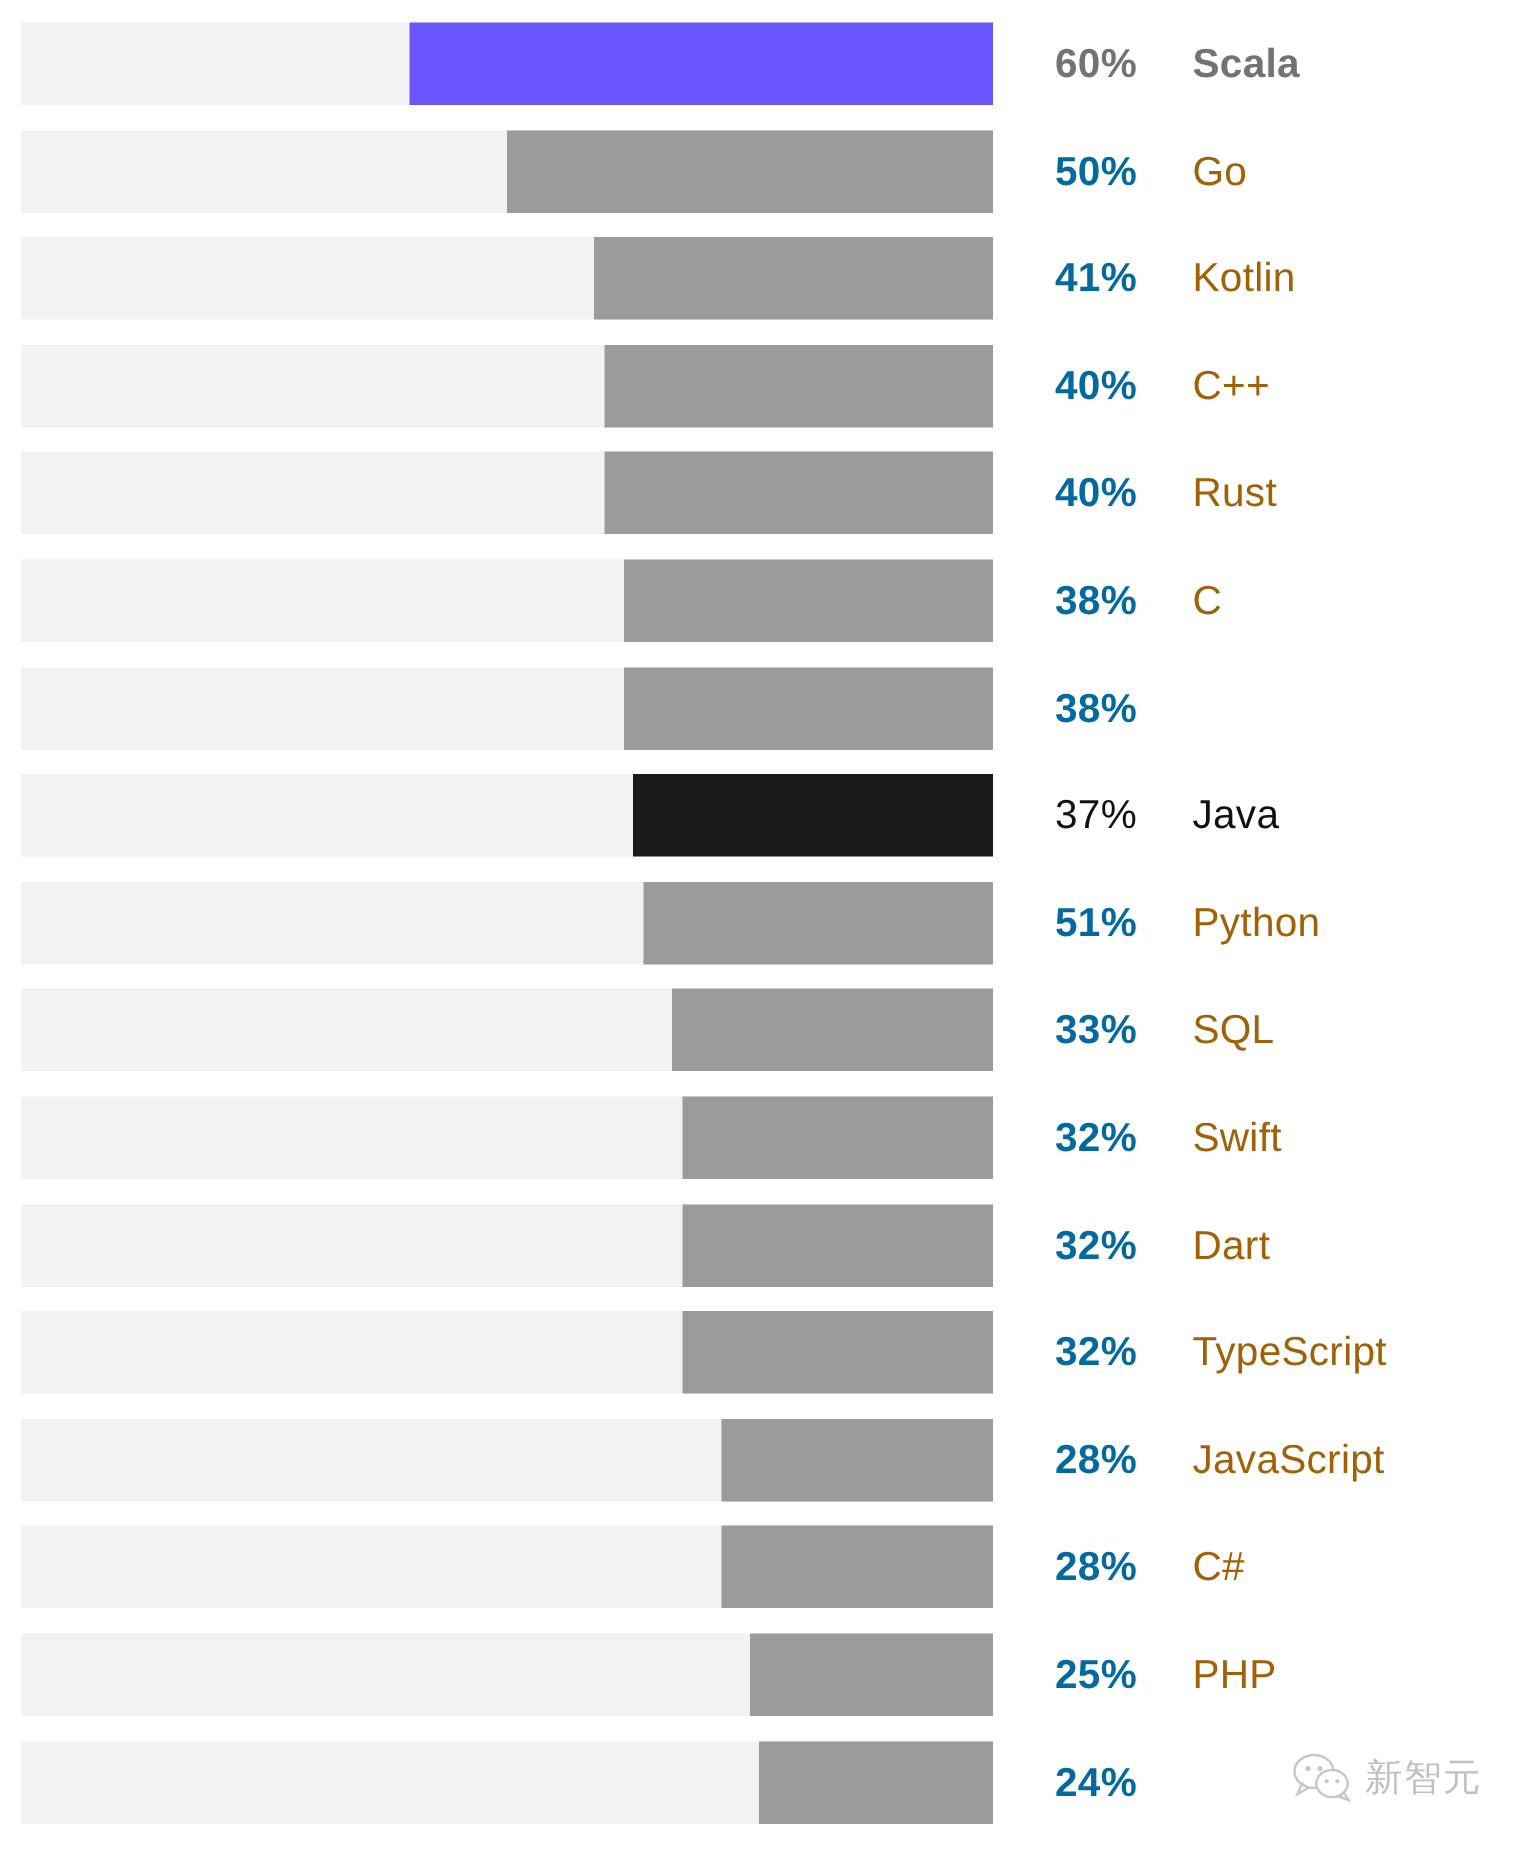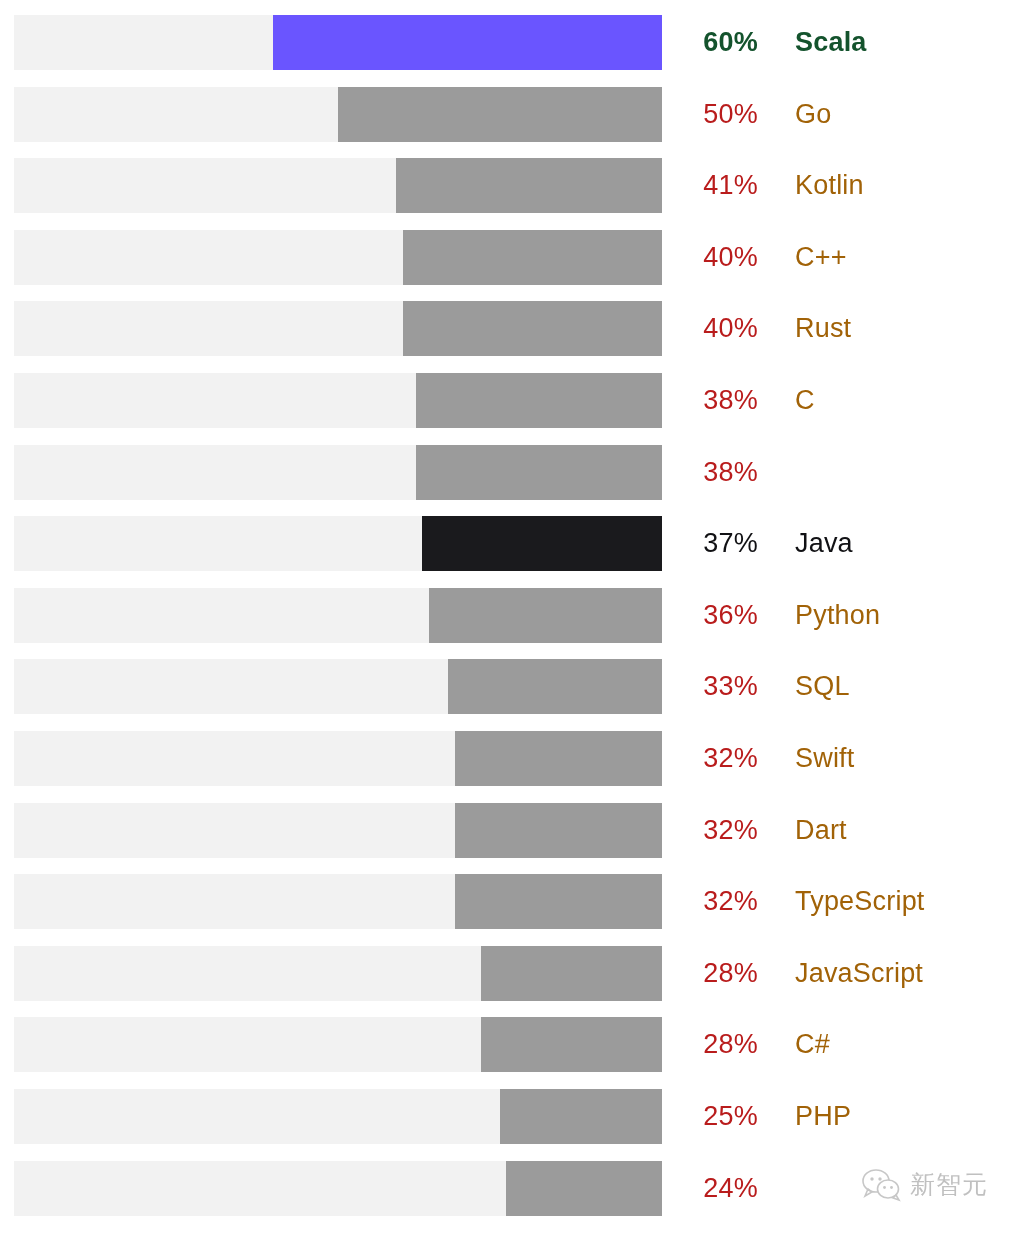--- a/index.html
+++ b/index.html
@@ -52,40 +52,41 @@
     position: absolute;
     left: 658px;
     top: 0;
     width: 100px;
     height: 55px;
     display: flex;
     align-items: center;
     justify-content: flex-end;
     font-size: 27px;
     letter-spacing: 0.2px;
-    color: #b91c1c;
+    color: #0369a1;
     white-space: nowrap;
+    font-weight: bold;
   }
 
   .lang {
     position: absolute;
     left: 795px;
     top: 0;
     height: 55px;
     display: flex;
     align-items: center;
     font-size: 27px;
     letter-spacing: 0.2px;
     color: #a16207;
     white-space: nowrap;
   }
 
   .row.is-highlight .pct,
   .row.is-highlight .lang {
-    color: #14532d;
+    color: #737373;
     font-weight: bold;
   }
 
   .row.is-accent .pct,
   .row.is-accent .lang {
     color: #111114;
     font-weight: normal;
   }
 
   
@@ -165,21 +166,21 @@
       <div class="bar-track">
         <div class="bar-fill" style="width: 239.76px;"></div>
       </div>
       <div class="pct">37%</div>
       <div class="lang">Java</div>
     </div>
     <div class="row" style="top: 587.8px;">
       <div class="bar-track">
         <div class="bar-fill" style="width: 233.28px;"></div>
       </div>
-      <div class="pct">36%</div>
+      <div class="pct">51%</div>
       <div class="lang">Python</div>
     </div>
     <div class="row" style="top: 659.4px;">
       <div class="bar-track">
         <div class="bar-fill" style="width: 213.84px;"></div>
       </div>
       <div class="pct">33%</div>
       <div class="lang">SQL</div>
     </div>
     <div class="row" style="top: 731px;">

